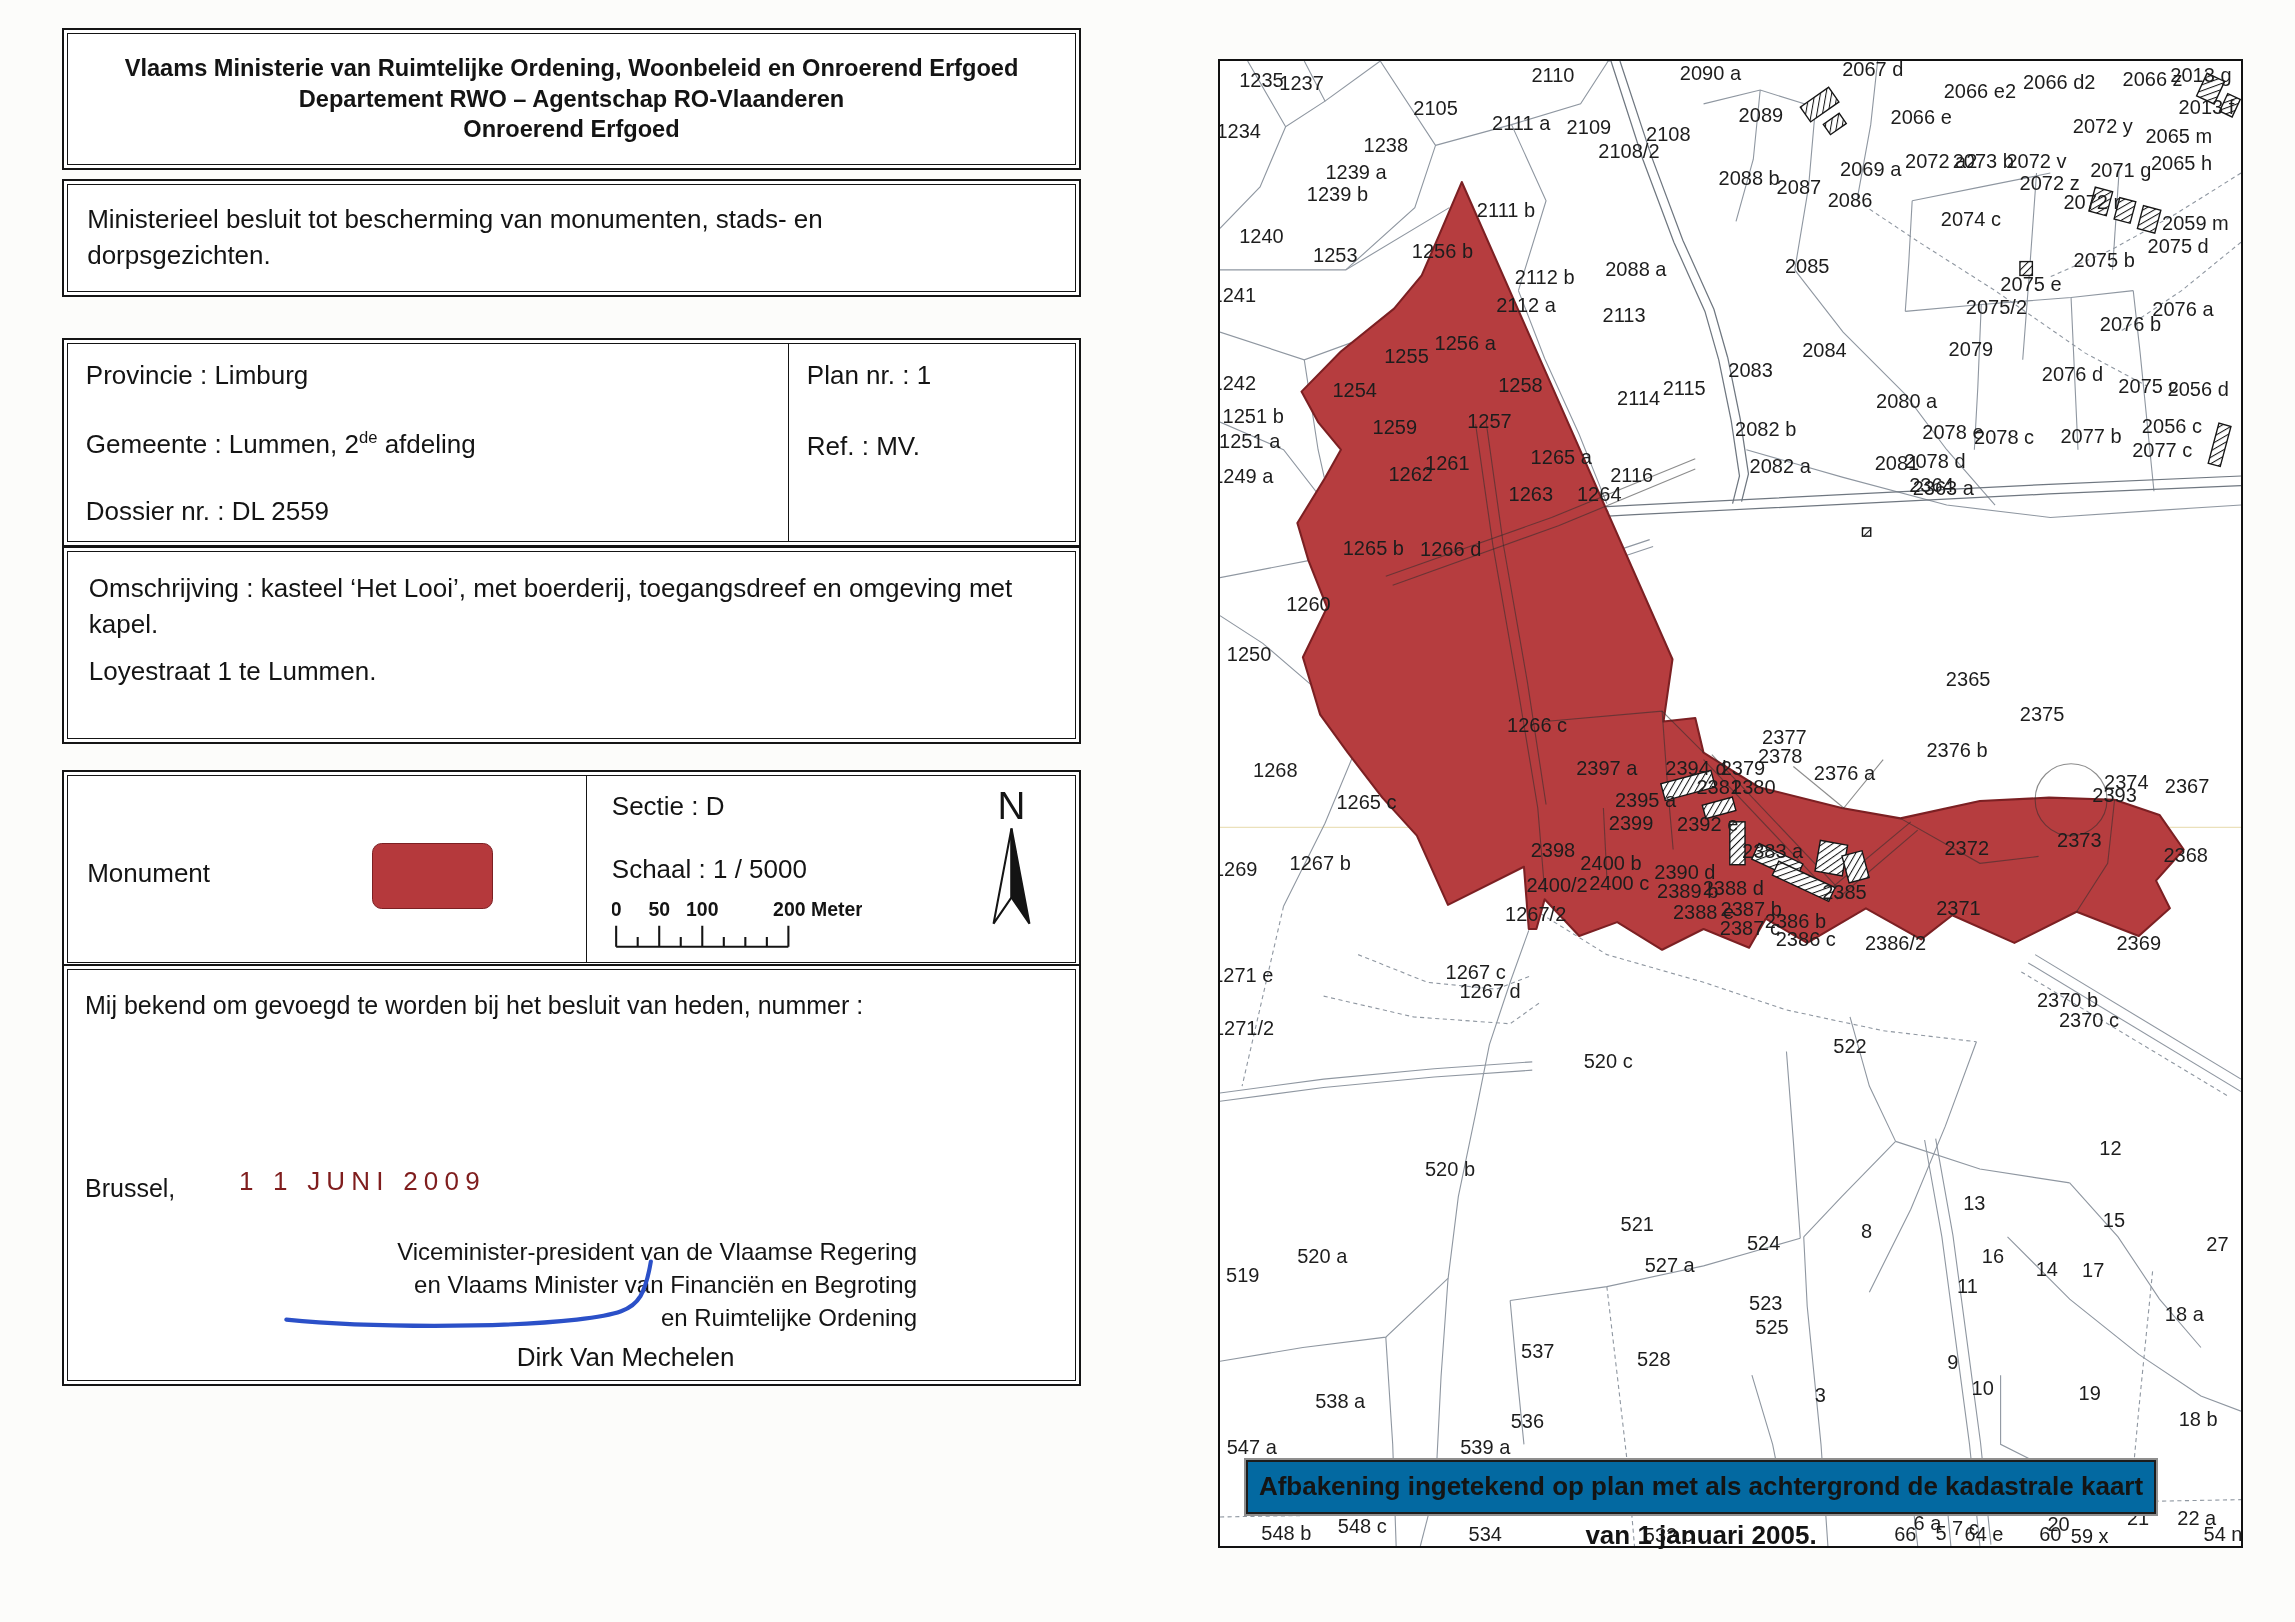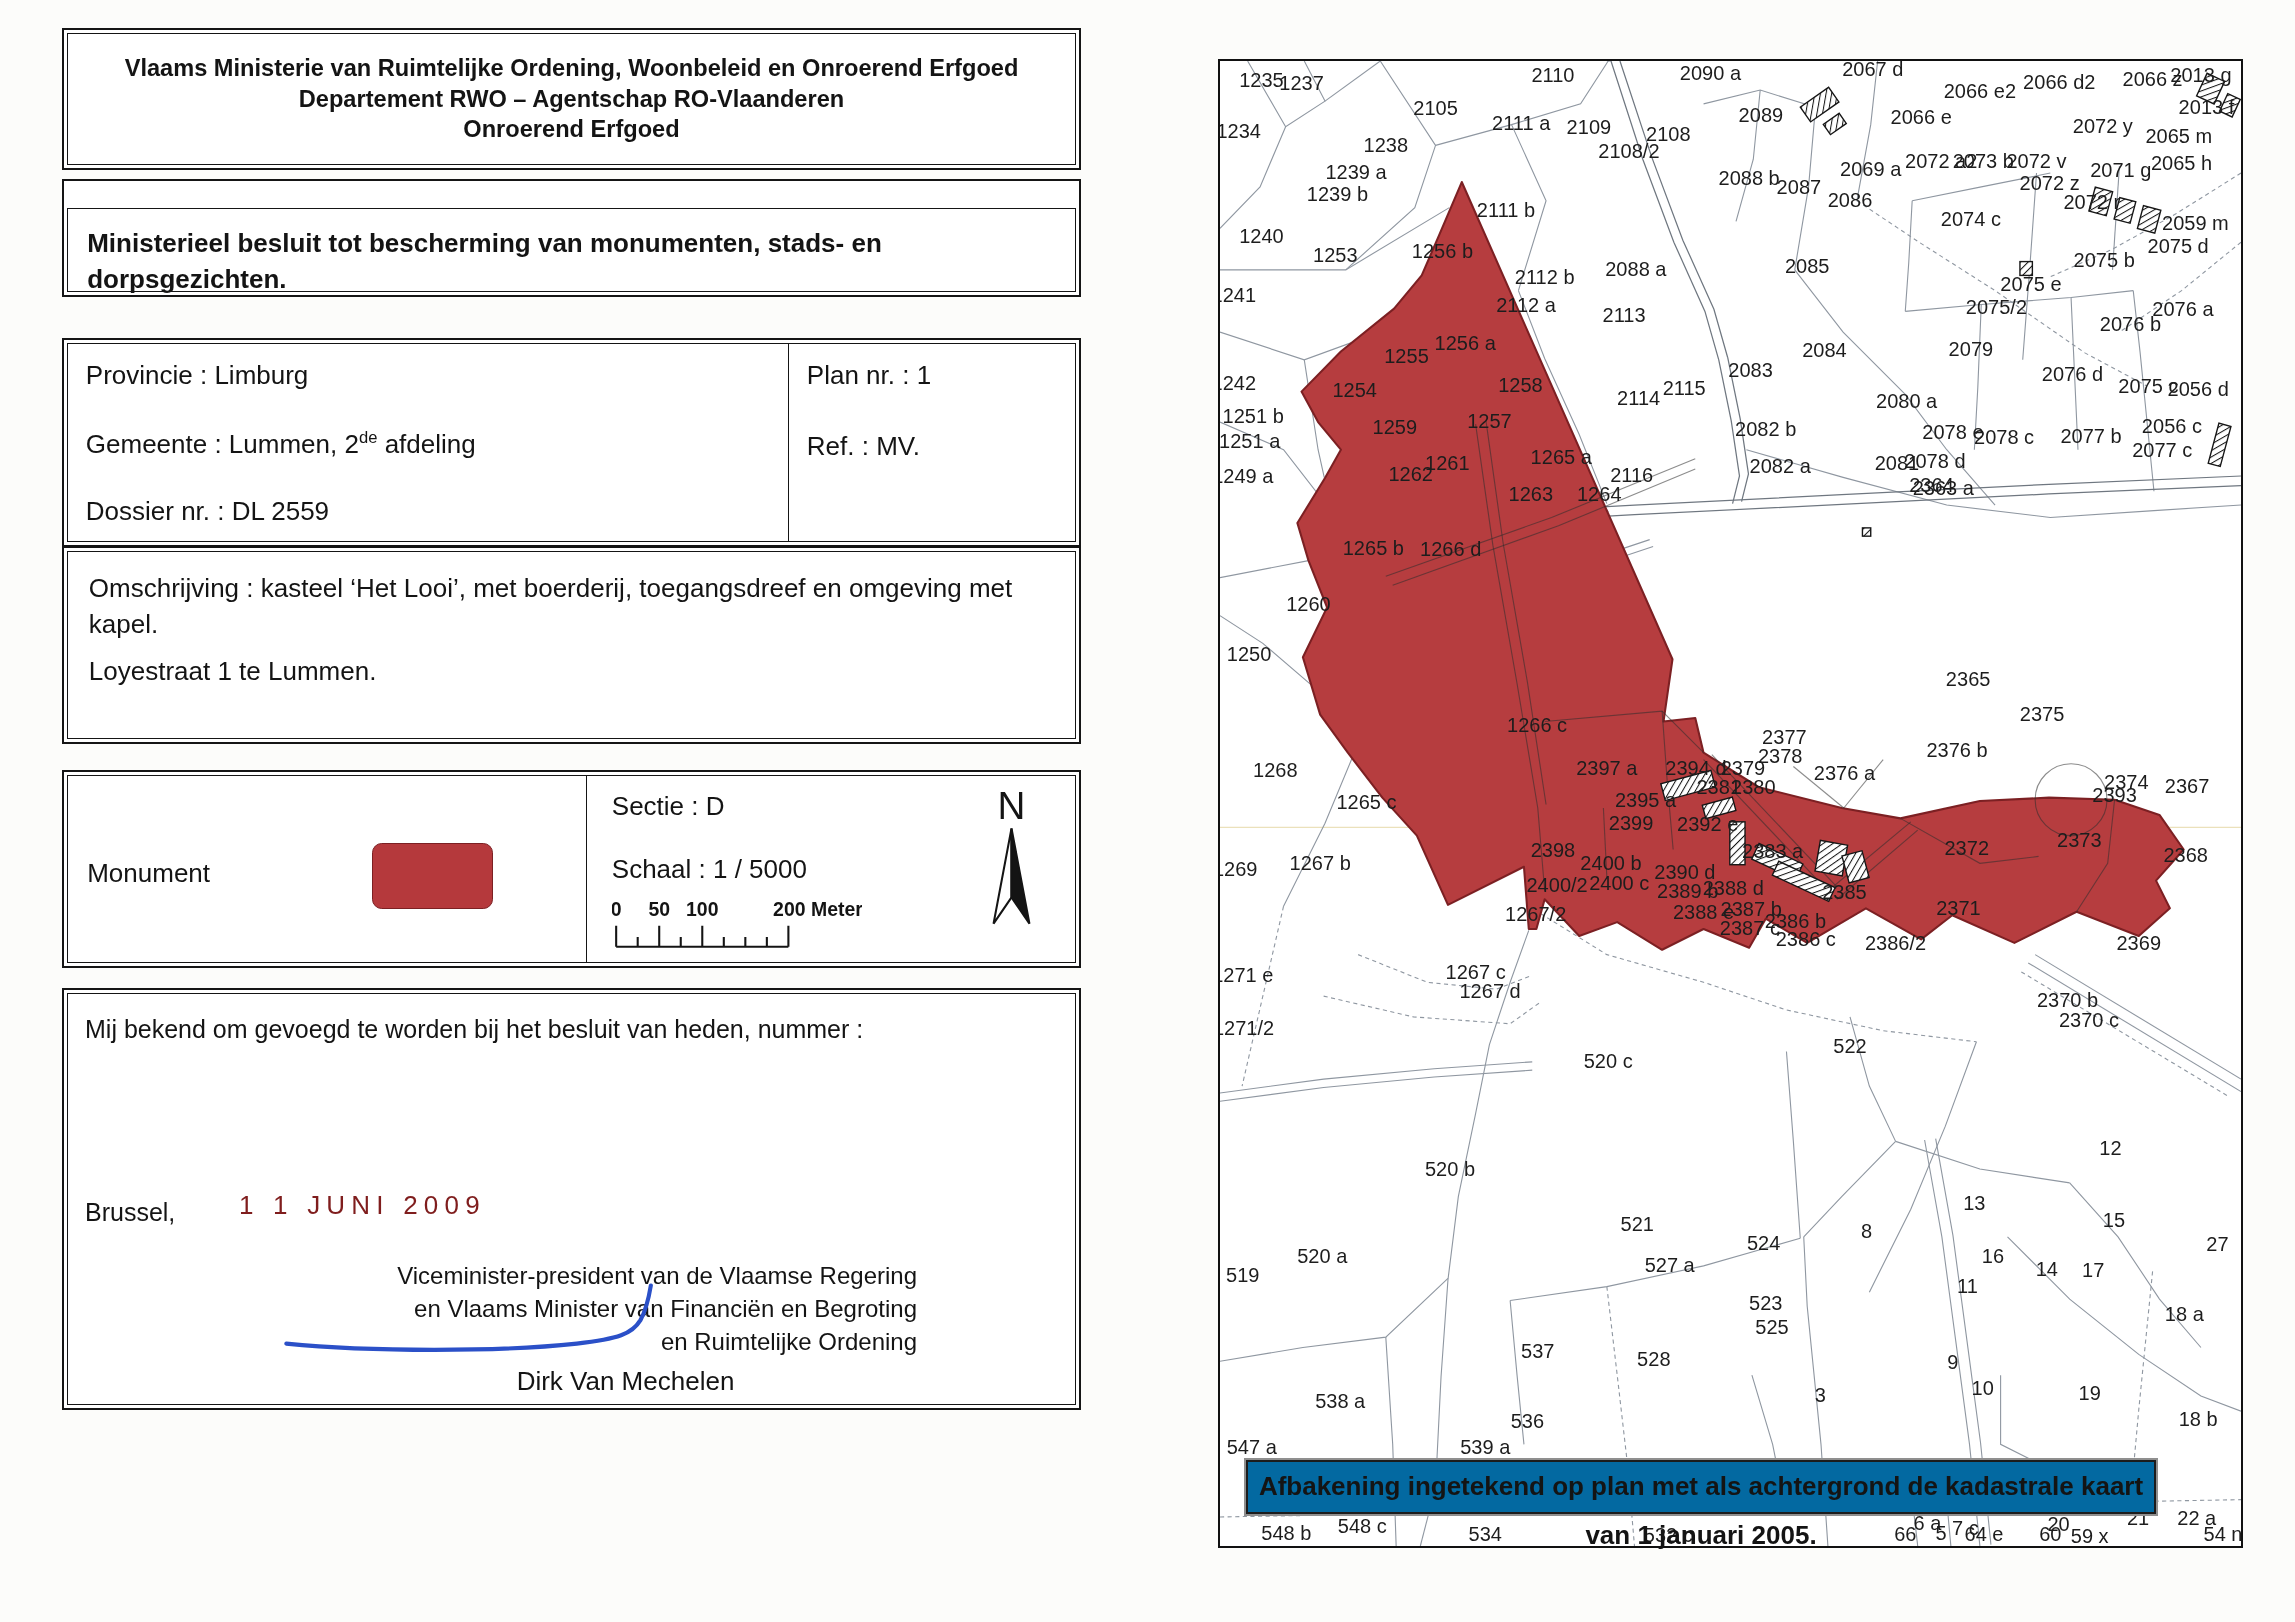--- a/index.html
+++ b/index.html
@@ -4,41 +4,41 @@
 <style>
   html,body{margin:0;padding:0;}
   body{width:2295px;height:1623px;position:relative;background:#f7f6f2;font-family:"Liberation Sans",sans-serif;color:#141414;}
   .page{position:absolute;inset:0;background:#fcfcfa;}
   
   .box{position:absolute;left:62px;width:1019px;background:#fff;border:2.8px solid #151515;box-sizing:border-box;}
   .box .inner{position:absolute;inset:2.8px;border:1.4px solid #151515;box-sizing:border-box;}
   .header-box{top:28px;height:142px;}
   .header-box .inner{display:flex;flex-direction:column;justify-content:center;text-align:center;font-weight:bold;font-size:23.6px;line-height:30.5px;}
   .decree-box{top:179px;height:118px;}
-  .decree-box .inner{display:flex;flex-direction:column;justify-content:flex-start;padding:16.6px 19.4px;font-weight:bold;font-size:26px;line-height:36px;margin-top:24px;}
+  .decree-box .inner{display:flex;flex-direction:column;justify-content:flex-start;padding:16.6px 19.4px;font-weight:normal;font-size:26px;line-height:36px;}
   .info-box{top:338px;height:209px;}
   .info-box .inner{display:grid;grid-template-columns:721px 1fr;}
   .info-left{border-right:1.4px solid #151515;padding:16.6px 0 14px 18px;display:flex;flex-direction:column;justify-content:space-between;font-size:26px;}
   .info-right{padding:16.6px 0 14px 18px;font-size:26px;}
   .info-right .row2{margin-top:40px;}
   sup{font-size:16.6px;}
   .descr-box{top:546px;height:198px;}
   .descr-box .inner{padding:18px 21px;font-size:26px;line-height:36px;}
   .descr-line3{margin-top:11px;}
   .legend-box{top:770px;height:198px;}
   .legend-box .inner{display:grid;grid-template-columns:519px 1fr;}
   .legend-left{border-right:1.4px solid #151515;position:relative;}
   .legend-left .mon-label{position:absolute;left:19.4px;top:82px;font-size:26px;}
   .swatch{position:absolute;left:304px;top:67px;width:119px;height:64px;border-radius:9.7px;}
   .legend-right{position:relative;padding:15.3px 0 0 25px;font-size:26px;}
   .sectie{position:absolute;left:25px;top:15.3px;}
   .schaal{position:absolute;left:25px;top:78px;}
   .scalebar{position:absolute;left:25px;top:122px;}
   .north{position:absolute;right:33px;top:12.5px;}
-  .sign-box{top:988px;height:422px;}
+  .sign-box{top:964px;height:422px;}
   .sign-box .inner{position:absolute;}
   .sign-intro{position:absolute;left:21px;top:25px;font-size:25px;}
   .sign-place{position:absolute;left:21px;top:208px;font-size:25px;}
   .stamp{position:absolute;left:175px;top:200px;font-size:26px;font-weight:normal;color:#7f1d1d;letter-spacing:6.2px;}
   .sign-titles{position:absolute;left:215px;top:269px;width:638px;text-align:right;font-size:24px;line-height:33px;}
   .sig-svg{position:absolute;left:229px;top:374px;}
   .sign-name{position:absolute;left:215px;top:347px;width:541px;text-align:center;font-size:26px;}
   
   .map-frame{position:absolute;left:1218px;top:59px;width:1025px;height:1489px;background:#fff;border:2.8px solid #111;box-sizing:border-box;}
   .map-frame svg{position:absolute;inset:0;width:100%;height:100%;}

